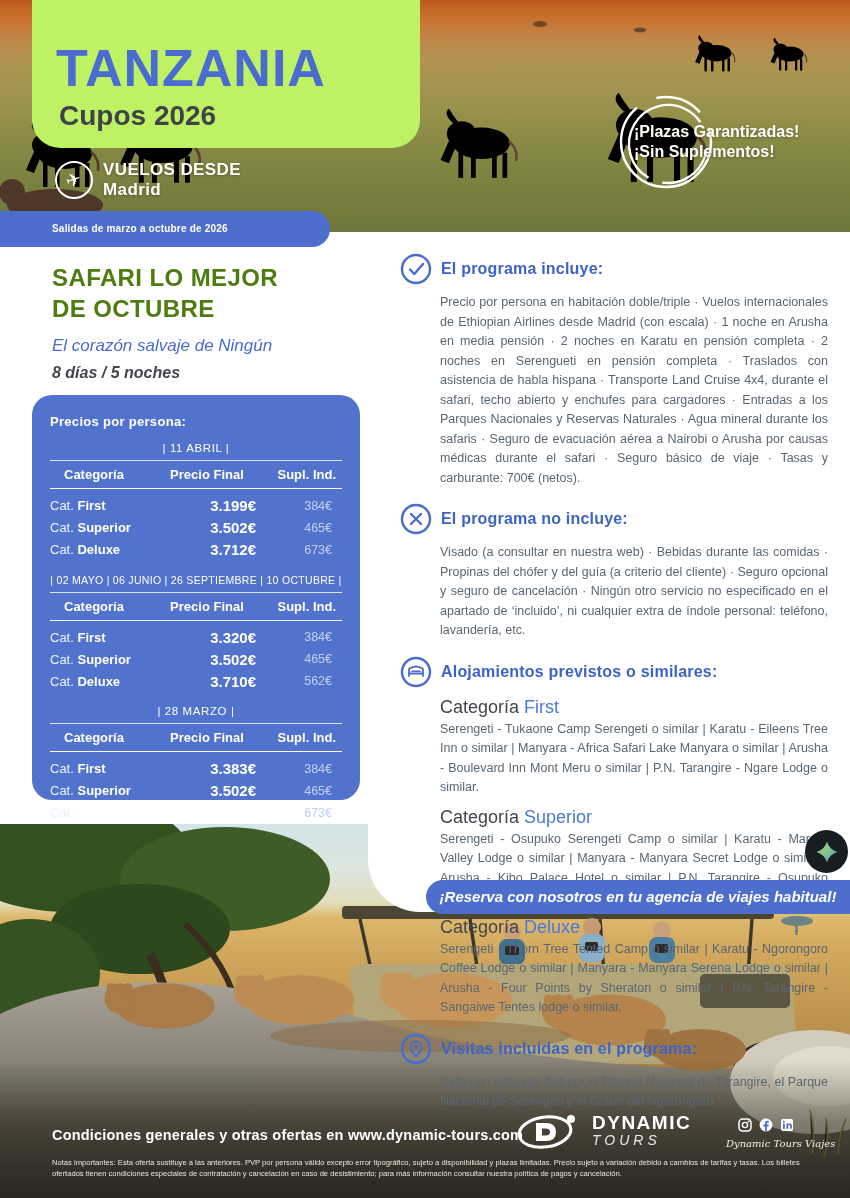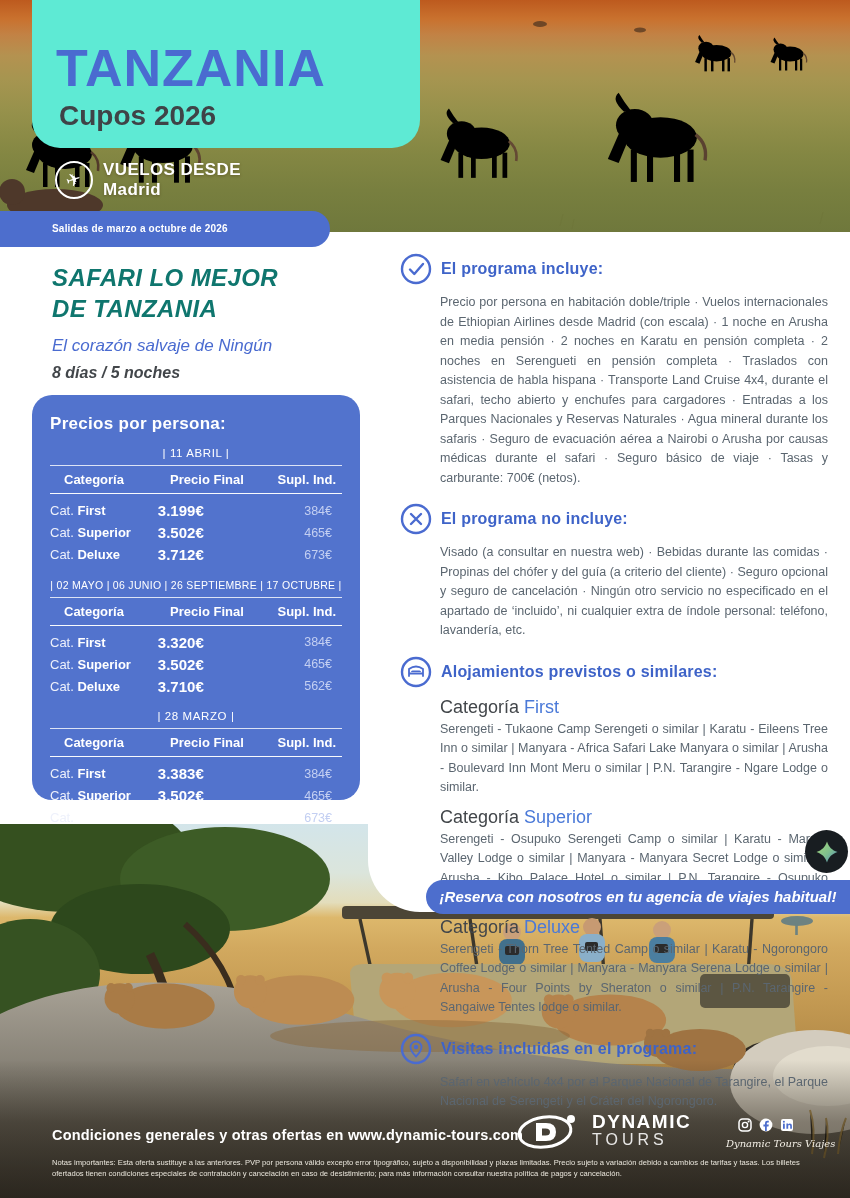--- a/index.html
+++ b/index.html
@@ -5,59 +5,59 @@
   * { margin:0; padding:0; box-sizing:border-box; }
   html,body { background:#e8e8e8; }
   body { font-family:"Liberation Sans", sans-serif; }
   .page { position:relative; width:850px; height:1198px; margin:0 auto; background:#ffffff; overflow:hidden; }
 
   
   .hero { position:absolute; left:0; top:0; width:850px; height:232px;
     background:linear-gradient(180deg,#bd5a1e 0%,#c9712e 8%,#c28245 15%,#b49250 24%,#a69550 34%,#96914b 48%,#848743 66%,#787f3f 82%,#6f783c 100%); }
   .hero svg { position:absolute; left:0; top:0; }
 
-  .title-card { position:absolute; left:32px; top:0; width:388px; height:148px; background:#5eead4;
+  .title-card { position:absolute; left:32px; top:0; width:388px; height:148px; background:#bef264;
     border-radius:0 0 28px 28px; padding:42px 0 0 24px; z-index:5; }
   .brand-title { font-size:52px; font-weight:800; letter-spacing:1px; color:#4a6bd0; line-height:1; }
   .brand-sub { font-size:28px; font-weight:700; color:#3f4347; margin-top:6px; margin-left:3px; }
 
   .badge { position:absolute; left:608px; top:94px; width:230px; height:100px; z-index:6; }
   .badge svg { position:absolute; left:8px; top:0; }
   .badge-text { position:absolute; left:26px; top:28px; color:#ffffff; font-size:16px; font-weight:700;
     line-height:1.25; text-shadow:0 1px 3px rgba(60,40,10,.45); white-space:nowrap; }
 
   .vuelos { position:absolute; left:55px; top:160px; display:flex; align-items:center; gap:10px; z-index:6; color:#fff; }
   .plane-ring { width:38px; height:38px; border:2.5px solid #ffffff; border-radius:50%; display:flex; align-items:center; justify-content:center; }
   .plane-glyph { font-size:18px; transform:rotate(-18deg); line-height:1; }
   .vuelos-lines { font-weight:700; font-size:17px; line-height:1.2; letter-spacing:.4px; text-shadow:0 1px 3px rgba(60,40,10,.4); }
 
   .salidas { position:absolute; left:0; top:211px; width:330px; height:36px; background:#4d6ecd;
     border-radius:0 18px 18px 0; color:#fff; font-size:10px; font-weight:600; line-height:36px;
     padding-left:52px; letter-spacing:.2px; z-index:7; }
 
   
   .left-col { position:absolute; left:52px; top:262px; width:320px; z-index:4; }
-  .pkg-title { color:#0f766e; font-size:24px; font-weight:800; line-height:31px; letter-spacing:.4px;font-style:italic; }
+  .pkg-title { color:#4d7c0f; font-size:24px; font-weight:800; line-height:31px; letter-spacing:.4px; }
   .pkg-tagline { color:#4a6bd0; font-size:17px; font-style:italic; margin-top:12px; }
   .pkg-duration { color:#42464a; font-size:16px; font-style:italic; font-weight:700; margin-top:8px; }
 
   .prices-box { position:absolute; left:32px; top:395px; width:328px; height:405px; background:#5273cd;
     border-radius:20px; padding:19px 18px 0 18px; color:#ffffff; z-index:4; }
-  .prices-heading { font-size:17px; font-weight:800; letter-spacing:.3px; }
+  .prices-heading { font-size:13px; font-weight:800; letter-spacing:.3px; }
   .date-row { text-align:center; font-size:11.5px; font-weight:400; letter-spacing:.6px; margin:13px 0 6px 0; white-space:nowrap; }
   .date-row.small { font-size:10.5px; letter-spacing:.3px; }
   .ptable table { width:100%; border-collapse:collapse; }
   .ptable th { font-size:13px; font-weight:600; padding:6px 0; border-top:1px solid rgba(255,255,255,.8); border-bottom:1px solid rgba(255,255,255,.8); }
   .ptable th:nth-child(1){ text-align:left; padding-left:14px; }
   .ptable th:nth-child(2){ text-align:center; }
   .ptable th:nth-child(3){ text-align:right; padding-right:6px; }
   .ptable td { font-size:13px; padding:2.5px 0; }
   .ptable td.cat { text-align:left; color:#eef1fb; }
   .ptable td.cat .b { font-weight:700; color:#ffffff; }
-  .ptable td.price { text-align:left; font-size:15px; font-weight:800; }
+  .ptable td.price { text-align:right; font-size:15px; font-weight:800; }
   .ptable td.supl { text-align:right; padding-right:10px; font-size:12.5px; color:#c3cff2; }
   .ptable tbody tr:first-child td { padding-top:8px; }
 
   
   .right-col { position:absolute; left:400px; top:253px; width:428px; z-index:4; }
   .sec { margin-bottom:15px; }
   .sec-head { display:flex; align-items:center; gap:9px; }
   .icon-ring { width:32px; height:32px; flex:0 0 32px; }
   .sec-title { font-size:16px; font-weight:800; color:#3e63c8; letter-spacing:.2px; }
   .sec-body { margin:8px 0 0 40px; font-size:12.5px; color:#5b6670; line-height:1.56; text-align:justify; }
@@ -80,21 +80,21 @@
     background:#181d21; z-index:9; display:flex; align-items:center; justify-content:center; cursor:pointer; }
 
   
   .footer-vignette { position:absolute; left:0; top:1060px; width:850px; height:138px; z-index:2;
     background:linear-gradient(180deg, rgba(30,24,14,0) 0%, rgba(30,24,14,.45) 45%, rgba(24,19,11,.62) 100%); }
   .footer { position:absolute; left:0; top:1100px; width:850px; height:98px; z-index:10; color:#fff; }
   .conditions { position:absolute; left:52px; top:27px; font-size:14.5px; font-weight:700; letter-spacing:.2px; }
   .notes { position:absolute; left:52px; top:57px; width:758px; font-size:7.6px; line-height:1.5; color:#eae6dc; }
   .logo { position:absolute; left:516px; top:8px; display:flex; align-items:center; gap:12px; }
   .logo-text .l1 { font-size:19px; font-weight:800; letter-spacing:1.5px; line-height:1; }
-  .logo-text .l2 { font-size:16px; font-weight:400; letter-spacing:4px; line-height:1.15; color:rgba(255,255,255,.88); }
+  .logo-text .l2 { font-size:14px; font-weight:400; letter-spacing:4px; line-height:1.15; color:rgba(255,255,255,.88);font-style:italic; }
   .social { position:absolute; left:738px; top:18px; display:flex; gap:7px; align-items:center; }
   .social svg { display:block; }
   .social-caption { position:absolute; left:726px; top:38px; font-family:"DejaVu Serif", serif; font-style:italic;
     font-size:10px; color:#f3efe6; white-space:nowrap; }
 </style>
 </head>
 <body>
 
 <div class="page">
 
@@ -157,37 +157,49 @@
         <path d="M20,225 l3,-14 M28,228 l2,-12 M300,224 l3,-13 M310,228 l2,-11 M560,226 l3,-12 M572,229 l2,-10 M820,224 l3,-12"></path>
       </g>
     </svg>
   </div>
 
   <div class="title-card">
     <div class="brand-title">TANZANIA</div>
     <div class="brand-sub">Cupos 2026</div>
   </div>
 
+  <div class="badge">
+    <svg width="104" height="100" viewBox="0 0 104 100">
+      <g fill="none" stroke="#ffffff" stroke-width="2.4">
+        <circle cx="50" cy="48" r="45" stroke-dasharray="180 22 48 18 30 14"></circle>
+        <circle cx="52" cy="50" r="39" stroke-dasharray="140 30 60 16" transform="rotate(120 52 50)"></circle>
+      </g>
+    </svg>
+    <div class="badge-text">
+      <div>¡Plazas Garantizadas!</div>
+      <div>¡Sin Suplementos!</div>
+    </div>
+  </div>
 
   <div class="vuelos">
     <div class="plane-ring">
         <span class="plane-glyph">✈</span>
       </div>
     <div class="vuelos-lines">
       <div>VUELOS DESDE</div>
       <div>Madrid</div>
     </div>
   </div>
 
   <div class="salidas">Salidas de marzo a octubre de 2026</div>
 
   <div class="left-col">
     <div class="pkg-title">
       <div>SAFARI LO MEJOR</div>
-      <div>DE TANZANIA</div>
+      <div>DE OCTUBRE</div>
     </div>
     <div class="pkg-tagline">El corazón salvaje de Ningún</div>
     <div class="pkg-duration">8 días / 5 noches</div>
   </div>
 
   <div class="prices-box">
     <div class="prices-heading">Precios por persona:</div>
 
     <div class="ptable">
       <div class="date-row">| 11 ABRIL |</div>
@@ -213,21 +225,21 @@
           <tr>
             <td class="cat"><span>Cat.</span> <span class="b">Deluxe</span></td>
             <td class="price">3.712€</td>
             <td class="supl">673€</td>
           </tr>
         </tbody>
       </table>
     </div>
 
     <div class="ptable">
-      <div class="date-row small">| 02 MAYO | 06 JUNIO | 26 SEPTIEMBRE | 17 OCTUBRE |</div>
+      <div class="date-row small">| 02 MAYO | 06 JUNIO | 26 SEPTIEMBRE | 10 OCTUBRE |</div>
       <table>
         <thead>
             <tr>
           <th>Categoría</th>
           <th>Precio Final</th>
           <th>Supl. Ind.</th>
         </tr>
           </thead>
         <tbody>
           <tr>

